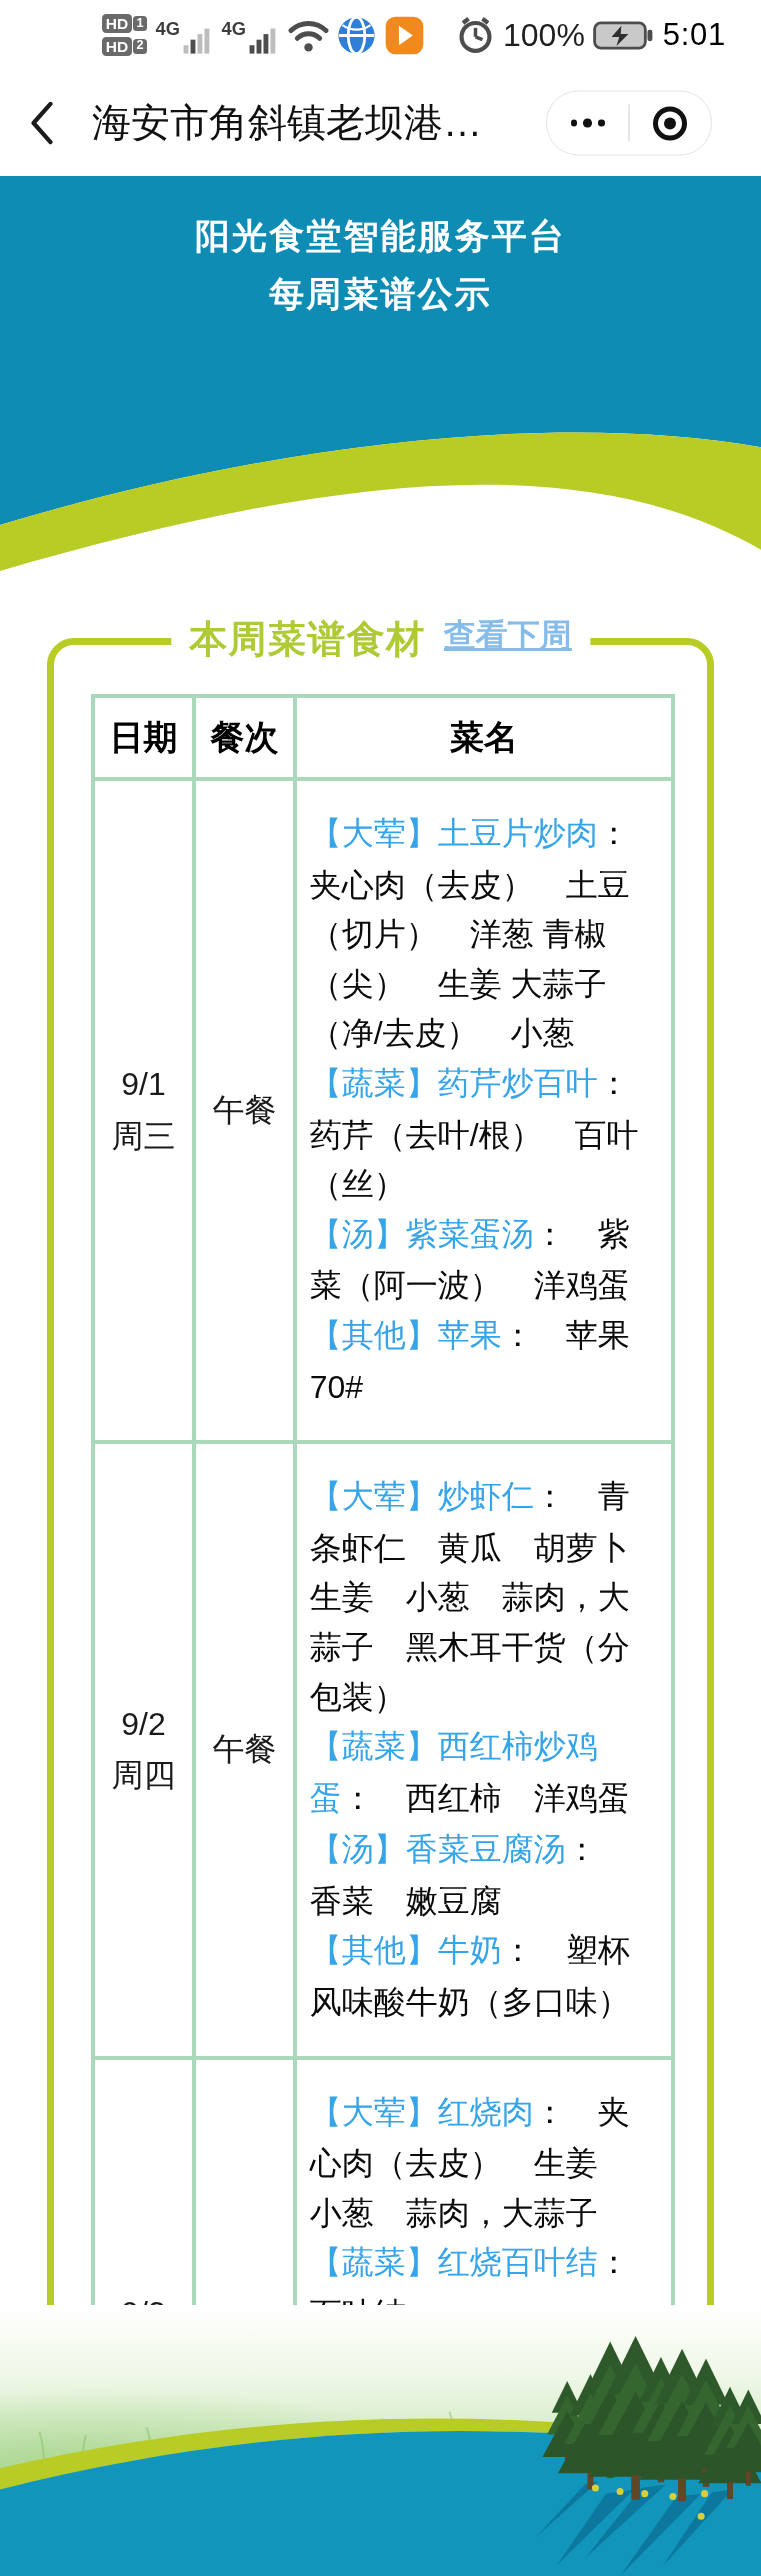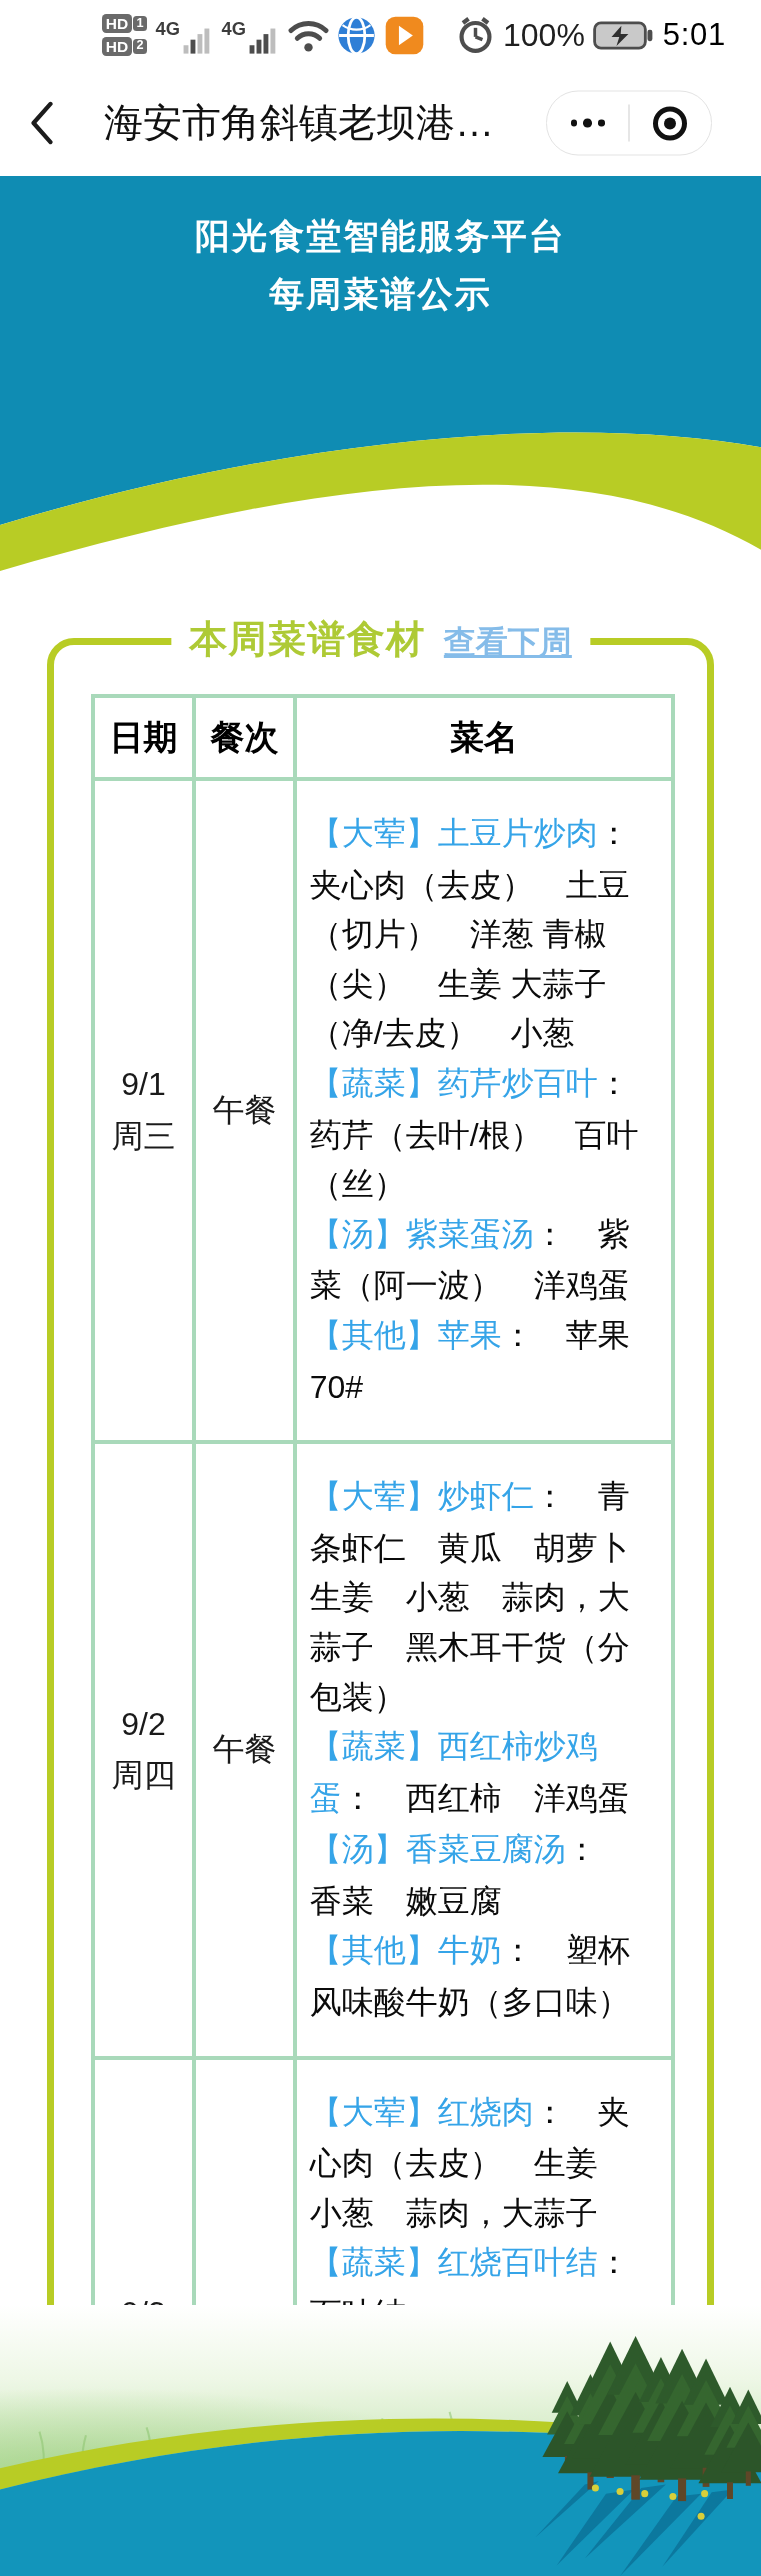--- a/index.html
+++ b/index.html
@@ -20,21 +20,21 @@
   .hd-num{ background:#6a6a6a; color:#fff; font-weight:bold; font-size:12.7px;
     border-radius:3.5px; padding:0.7px 3.5px; line-height:1.1;}
   .net{ display:flex; align-items:center; gap:2.1px; }
   .net .g{ font-size:18.3px; font-weight:bold; color:#3d3d3d; margin-bottom:12.7px;}
   .sb-time{ font-size:31px; color:#000000; letter-spacing:0.7px;}
   .sb-batt-text{ font-size:32px; color:#1f1f1f;}
 
   
   .nav-bar{ height:106px; background:#fff; display:flex; align-items:center; position:relative; padding-left:30px;}
   .back-btn{ width:42px; height:56px; display:flex; align-items:center; cursor:pointer;}
-  .nav-title{ font-size:39px; color:#111; margin-left:32px; font-weight:500;
+  .nav-title{ font-size:39px; color:#111; margin-left:20px; font-weight:500;
     max-width:451px; white-space:nowrap; overflow:hidden;}
   .capsule{ position:absolute; right:49px; top:50%; transform:translateY(-50%);
     width:166px; height:65px; background:#fff; border:1.4px solid #e3e3e3; border-radius:32px;
     display:flex; align-items:center; }
   .capsule-half{ flex:1; display:flex; align-items:center; justify-content:center; height:100%; cursor:pointer;}
   .capsule-divider{ width:1.4px; height:37px; background:#e6e6e6; }
   .dots{ display:flex; gap:6.3px; align-items:center;}
   .dots i{ width:8.5px; height:8.5px; border-radius:50%; background:#111; display:block;}
   .dots i.small{ width:6.3px; height:6.3px;}
   .target-icon{ width:34px; height:34px; border:5px solid #111; border-radius:50%;
@@ -45,21 +45,21 @@
   .header-solid{ background:#0f8cb3; height:236px; text-align:center; color:#fff; overflow:hidden;}
   .header-school{ font-size:47px; font-weight:bold; letter-spacing:2.8px; padding-top:48px;}
   .header-platform{ font-size:35px; font-weight:bold; letter-spacing:2.1px; margin-top:37px;}
   .header-sub{ font-size:35px; font-weight:bold; letter-spacing:2.1px; margin-top:11.3px;}
   .curve-wrap{ display:block; width:761px; height:166px; }
 
   
   .menu-box{ margin:60px 47px 0 47px; border:7px solid #b8cc25; border-radius:27px;
     position:relative; padding:49px 0 21px 0; min-height:1549px;}
   .box-heading{ position:absolute; top:-31px; left:50%; transform:translateX(-50%);
-    background:#fff; padding:0 18.3px; white-space:nowrap; display:flex; align-items:flex-end; gap:18.3px;}
+    background:#fff; padding:0 18.3px; white-space:nowrap; display:flex; align-items:flex-start; gap:18.3px;}
   .box-title{ font-size:38px; font-weight:bold; color:#aeca35; letter-spacing:1.4px;}
   .next-week{ font-size:32px; font-weight:bold; color:#85bce9; text-decoration:underline; cursor:pointer;}
 
   table.menu{ border-collapse:collapse; margin-left:37px; width:580px; table-layout:fixed;}
   table.menu th, table.menu td{ border:4.2px solid #a9d9ba; }
   table.menu col.c-date{ width:101px;}
   table.menu col.c-meal{ width:101px;}
   table.menu col.c-dish{ width:378px;}
   table.menu th{ height:83px; font-size:34px; font-weight:bold; color:#000; text-align:center;}
   td.cell-date, td.cell-meal{ text-align:center; vertical-align:middle;

